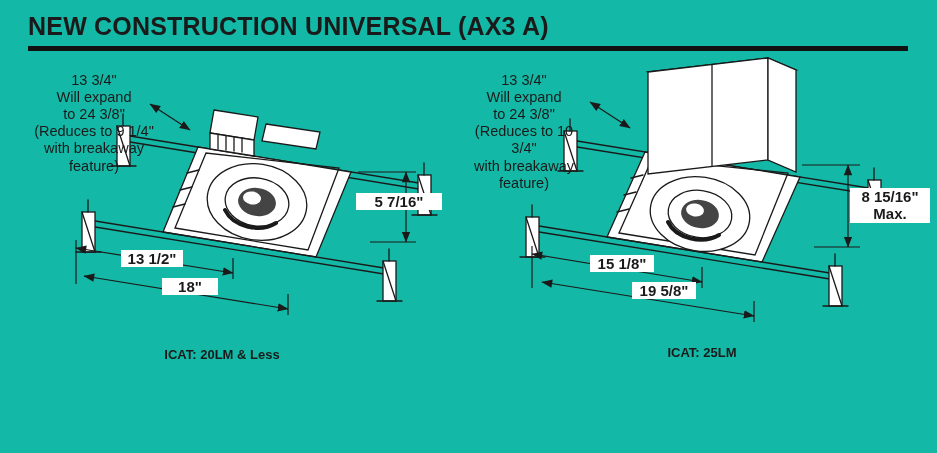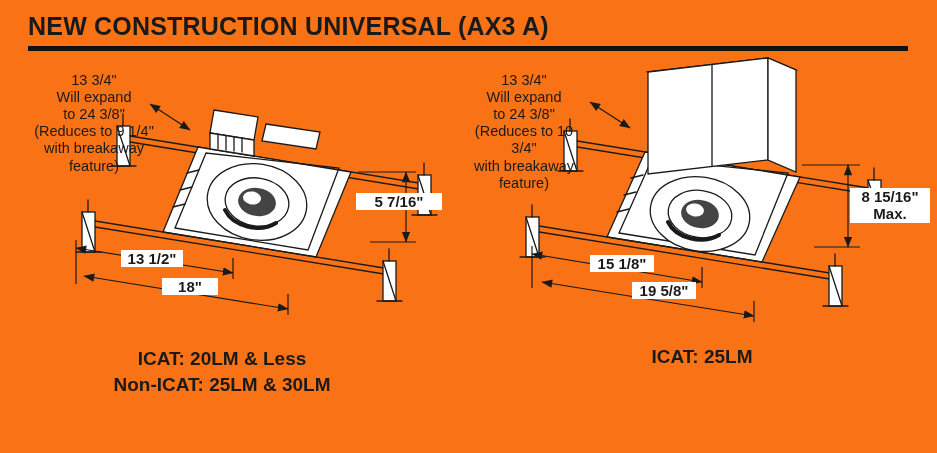--- a/index.html
+++ b/index.html
@@ -1,36 +1,36 @@
 <!DOCTYPE html>
 <html><head>
 <meta charset="utf-8">
 <style>
   * { box-sizing: border-box; margin: 0; padding: 0; }
   html, body { background: #fff; }
   body { font-family: "Liberation Sans", sans-serif; color: #1a1a1a; }
-  .page { position: relative; width: 937px; height: 453px; background: #f97316; overflow: hidden; }
+  .page { position: relative; width: 937px; height: 453px; background: #14b8a6; overflow: hidden; }
 
   .title { position: absolute; left: 28px; top: 12px; font-size: 25px; font-weight: bold; letter-spacing: .2px; }
   .title-rule { position: absolute; left: 28px; top: 46px; width: 880px; height: 5px; background: #111; }
 
   .panel { position: absolute; top: 52px; width: 472px; height: 310px; }
   .panel.left  { left: 18px; }
   .panel.right { left: 462px; }
   .panel svg { position: absolute; left: 0; top: 0; }
 
   .note {
     position: absolute; font-size: 14.5px; line-height: 1.18; text-align: center;
     white-space: pre-line;
   }
   .dim {
     position: absolute; font-size: 15px; font-weight: bold; text-align: center;
     white-space: pre-line; line-height: 1.15; background: #fff; padding: 0 2px;
   }
-  .caption { position: absolute; text-align: center; font-size: 19px; font-weight: bold; line-height: 1.35; }
+  .caption { position: absolute; text-align: center; font-size: 13px; font-weight: bold; line-height: 1.35; }
 </style>
 </head>
 <body>
 
 <div class="page">
 
   <h1 class="title">NEW CONSTRUCTION UNIVERSAL (AX3 A)</h1>
   <div class="title-rule"></div>
 
   <section class="panel left">
@@ -218,17 +218,16 @@
 with breakaway
 feature)</div>
     <div class="dim" style="left:388px; top:136px; width:80px;">8 15/16"
 Max.</div>
     <div class="dim" style="left:128px; top:203px; width:64px;">15 1/8"</div>
     <div class="dim" style="left:170px; top:230px; width:64px;">19 5/8"</div>
   </section>
 
   <div class="caption" style="left:22px; top:346px; width:400px;">
     <div>ICAT: 20LM &amp; Less</div>
-    <div>Non-ICAT: 25LM &amp; 30LM</div>
   </div>
   <div class="caption" style="left:502px; top:344px; width:400px;">ICAT: 25LM</div>
 
 </div>
 
 </body></html>

